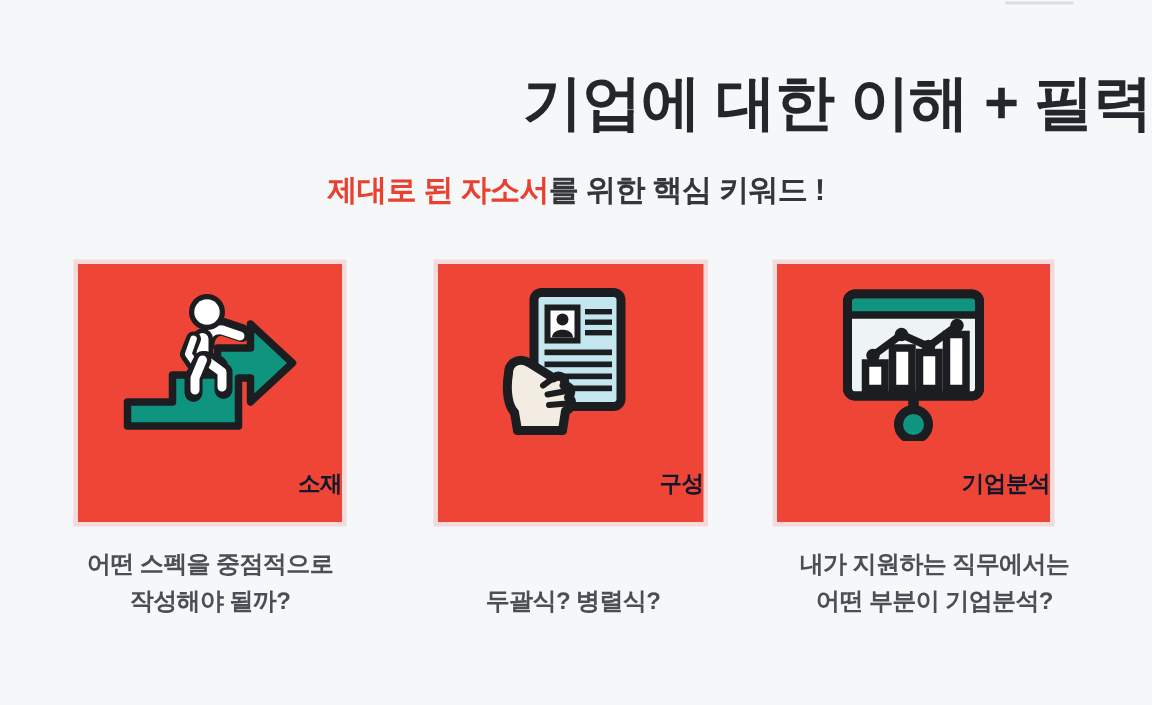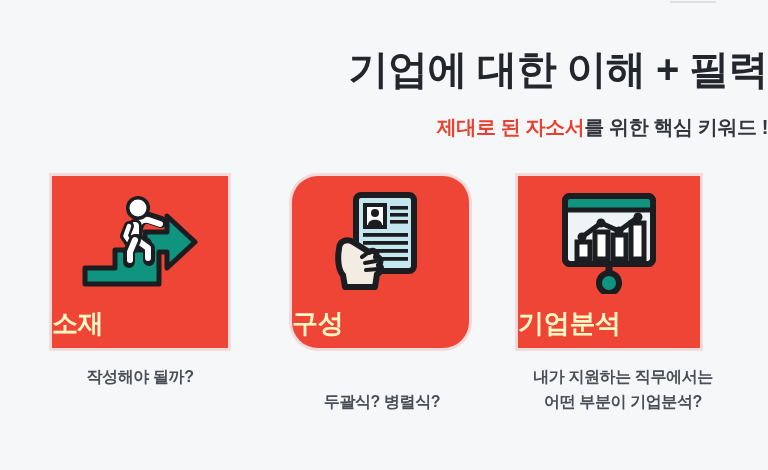--- a/index.html
+++ b/index.html
@@ -42,21 +42,21 @@
     font-weight: 700;
     color: #23262b;
     letter-spacing: -0.6px;
     white-space: nowrap;
   }
   .subhead {
     position: absolute;
     top: 114px;
     left: 0;
     width: 768px;
-    text-align: right;
+    text-align: center;
     font-size: 20px;
     line-height: 26px;
     font-weight: 700;
     color: #2f3338;
     letter-spacing: -0.4px;
     white-space: nowrap;
   }
   .subhead .accent { color: #e8412f; }
   .subhead .plain { color: #33373c; font-weight: 700; }
 
@@ -69,41 +69,41 @@
   }
   .card {
     position: absolute;
     top: 0;
     width: 176px;
     height: 172px;
     background: #ef4536;
     box-shadow: 0 0 0 3px rgba(239, 69, 54, 0.16);
   }
   .card.c1 { left: 52px; }
-  .card.c2 { left: 292px; width: 177px; border-radius: 26px; }
+  .card.c2 { left: 292px; width: 177px; }
   .card.c3 { left: 518px; width: 182px; }
 
   .card-icon {
     position: absolute;
     top: 14px;
     left: 0;
     width: 100%;
     height: 104px;
     display: flex;
     align-items: center;
     justify-content: center;
   }
   .card-label {
     position: absolute;
     bottom: 12px;
     left: 0;
     width: 100%;
-    text-align: left;
-    color: #fef9c3;
-    font-size: 26px;
+    text-align: right;
+    color: #0f172a;
+    font-size: 15px;
     font-weight: 700;
     letter-spacing: -0.3px;
     line-height: 26px;
     white-space: nowrap;
   }
 
   .captions {
     position: absolute;
     top: 362px;
     left: 0;
@@ -225,20 +225,21 @@
           <circle cx="83" cy="27" r="4.5" fill="#1b1d20"></circle>
         </svg>
       </div>
       <div class="card-label">기업분석</div>
     </div>
 
   </div>
 
   <div class="captions">
     <div class="caption cap1">
+      <span class="line">어떤 스펙을 중점적으로</span>
       <span class="line">작성해야 될까?</span>
     </div>
     <div class="caption cap2">
       <span class="line">두괄식? 병렬식?</span>
     </div>
     <div class="caption cap3">
       <span class="line">내가 지원하는 직무에서는</span>
       <span class="line">어떤 부분이 기업분석?</span>
     </div>
   </div>

